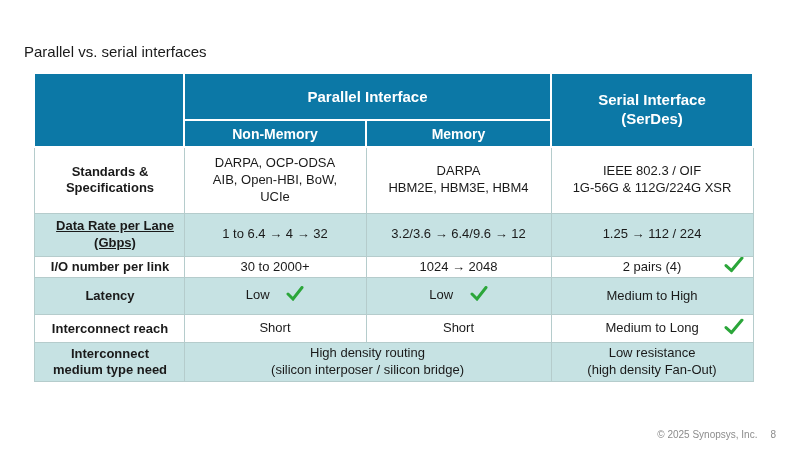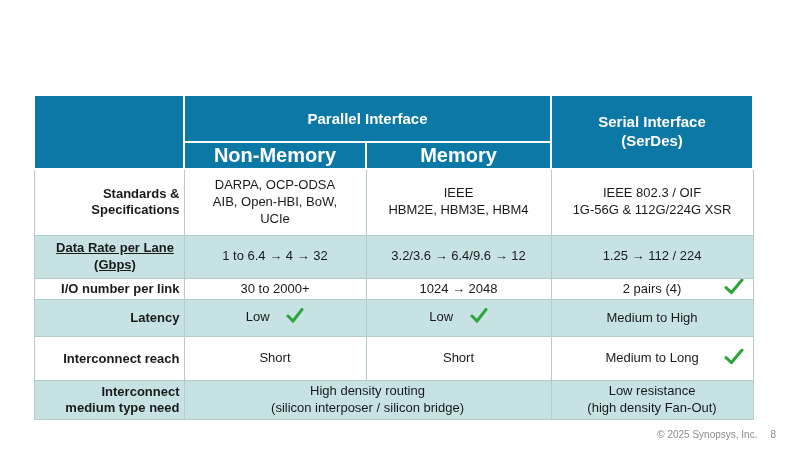--- a/index.html
+++ b/index.html
@@ -3,34 +3,34 @@
 <meta charset="utf-8">
 <style>
   html,body{margin:0;padding:0;background:#e8e8e8;}
   .slide{
     position:relative;width:800px;height:450px;background:#ffffff;overflow:hidden;
     font-family:"Liberation Sans","DejaVu Sans",sans-serif;color:#1a1a1a;
   }
   .title{position:absolute;left:24px;top:10px;font-size:24px;font-weight:400;letter-spacing:.2px;}
   .subtitle{position:absolute;left:24px;top:43px;font-size:15px;font-weight:400;}
   table.cmp{
-    position:absolute;left:33px;top:94px;width:719px;
+    position:absolute;left:33px;top:72px;width:719px;
     border-collapse:collapse;table-layout:fixed;
     border:1px solid #b5cccc;
   }
   table.cmp td{vertical-align:middle;overflow:hidden;}
   .hdr{
     background:#0c78a6;color:#ffffff;font-weight:bold;text-align:center;
     border:2px solid #ffffff;
   }
   .hdr-main{font-size:15px;}
-  .hdr-sub{font-size:20px;}
+  .hdr-sub{font-size:14px;}
   .hdr-serial{font-size:15px;line-height:1.25;}
   td.lbl{
-    font-weight:bold;font-size:13px;text-align:right;padding:2px 4px 2px 6px;
+    font-weight:bold;font-size:13px;text-align:center;padding:2px 4px 2px 6px;
     border:1px solid #b5cccc;line-height:1.25;
   }
   td.lbl.center{text-align:center;padding-left:16px;text-decoration:underline;}
   td.cell{
     font-size:13px;text-align:center;position:relative;
     border:1px solid #b5cccc;line-height:1.3;padding:2px 4px;
   }
   tr.r-light td{background:#c6e2e3;}
   tr.r-white td{background:#ffffff;}
   .check-inline{display:inline-block;margin-left:13px;vertical-align:-2px;}
@@ -38,20 +38,21 @@
   .footer{
     position:absolute;right:24px;bottom:10px;display:flex;align-items:center;gap:13px;
     font-size:10px;color:#8c8c8c;
   }
 </style>
 </head>
 <body>
 
 <div class="slide">
 
+  <div class="subtitle">Parallel vs. serial interfaces</div>
 
   <table class="cmp">
     <colgroup>
       <col style="width:150px">
         <col style="width:182px">
         <col style="width:185px">
         <col style="width:202px">
     </colgroup>
 
     <tbody>
@@ -72,21 +73,21 @@
       <td class="lbl">
         <div>Standards &amp;</div>
         <div>Specifications</div>
       </td>
       <td class="cell">
         <div>DARPA, OCP-ODSA</div>
         <div>AIB, Open-HBI, BoW,</div>
         <div>UCIe</div>
       </td>
       <td class="cell">
-        <div>IEEE</div>
+        <div>DARPA</div>
         <div>HBM2E, HBM3E, HBM4</div>
       </td>
       <td class="cell">
         <div>IEEE 802.3 / OIF</div>
         <div>1G-56G &amp; 112G/224G XSR</div>
       </td>
     </tr>
 
     <tr class="r-light" style="height:43px">
       <td class="lbl center">
@@ -120,21 +121,21 @@
       </td>
       <td class="cell">
         <span>Low</span>
         <span class="check-inline"><svg width="18" height="15" viewBox="0 0 18 15">
                 <path d="M2 8 L7 13 L16 1.5" fill="none" stroke-width="3" stroke-linecap="round" stroke="#2ba63a"></path>
               </svg></span>
       </td>
       <td class="cell">Medium to High</td>
     </tr>
 
-    <tr class="r-white" style="height:44px">
+    <tr class="r-white" style="height:28px">
       <td class="lbl">Interconnect reach</td>
       <td class="cell">Short</td>
       <td class="cell">Short</td>
       <td class="cell">
         <span>Medium to Long</span>
         <span class="check-right"><svg width="20" height="16" viewBox="0 0 20 16">
                 <path d="M2 9 L7.5 14 L18 1.5" fill="none" stroke-width="3" stroke-linecap="round" stroke="#2ba63a"></path>
               </svg></span>
       </td>
     </tr>

